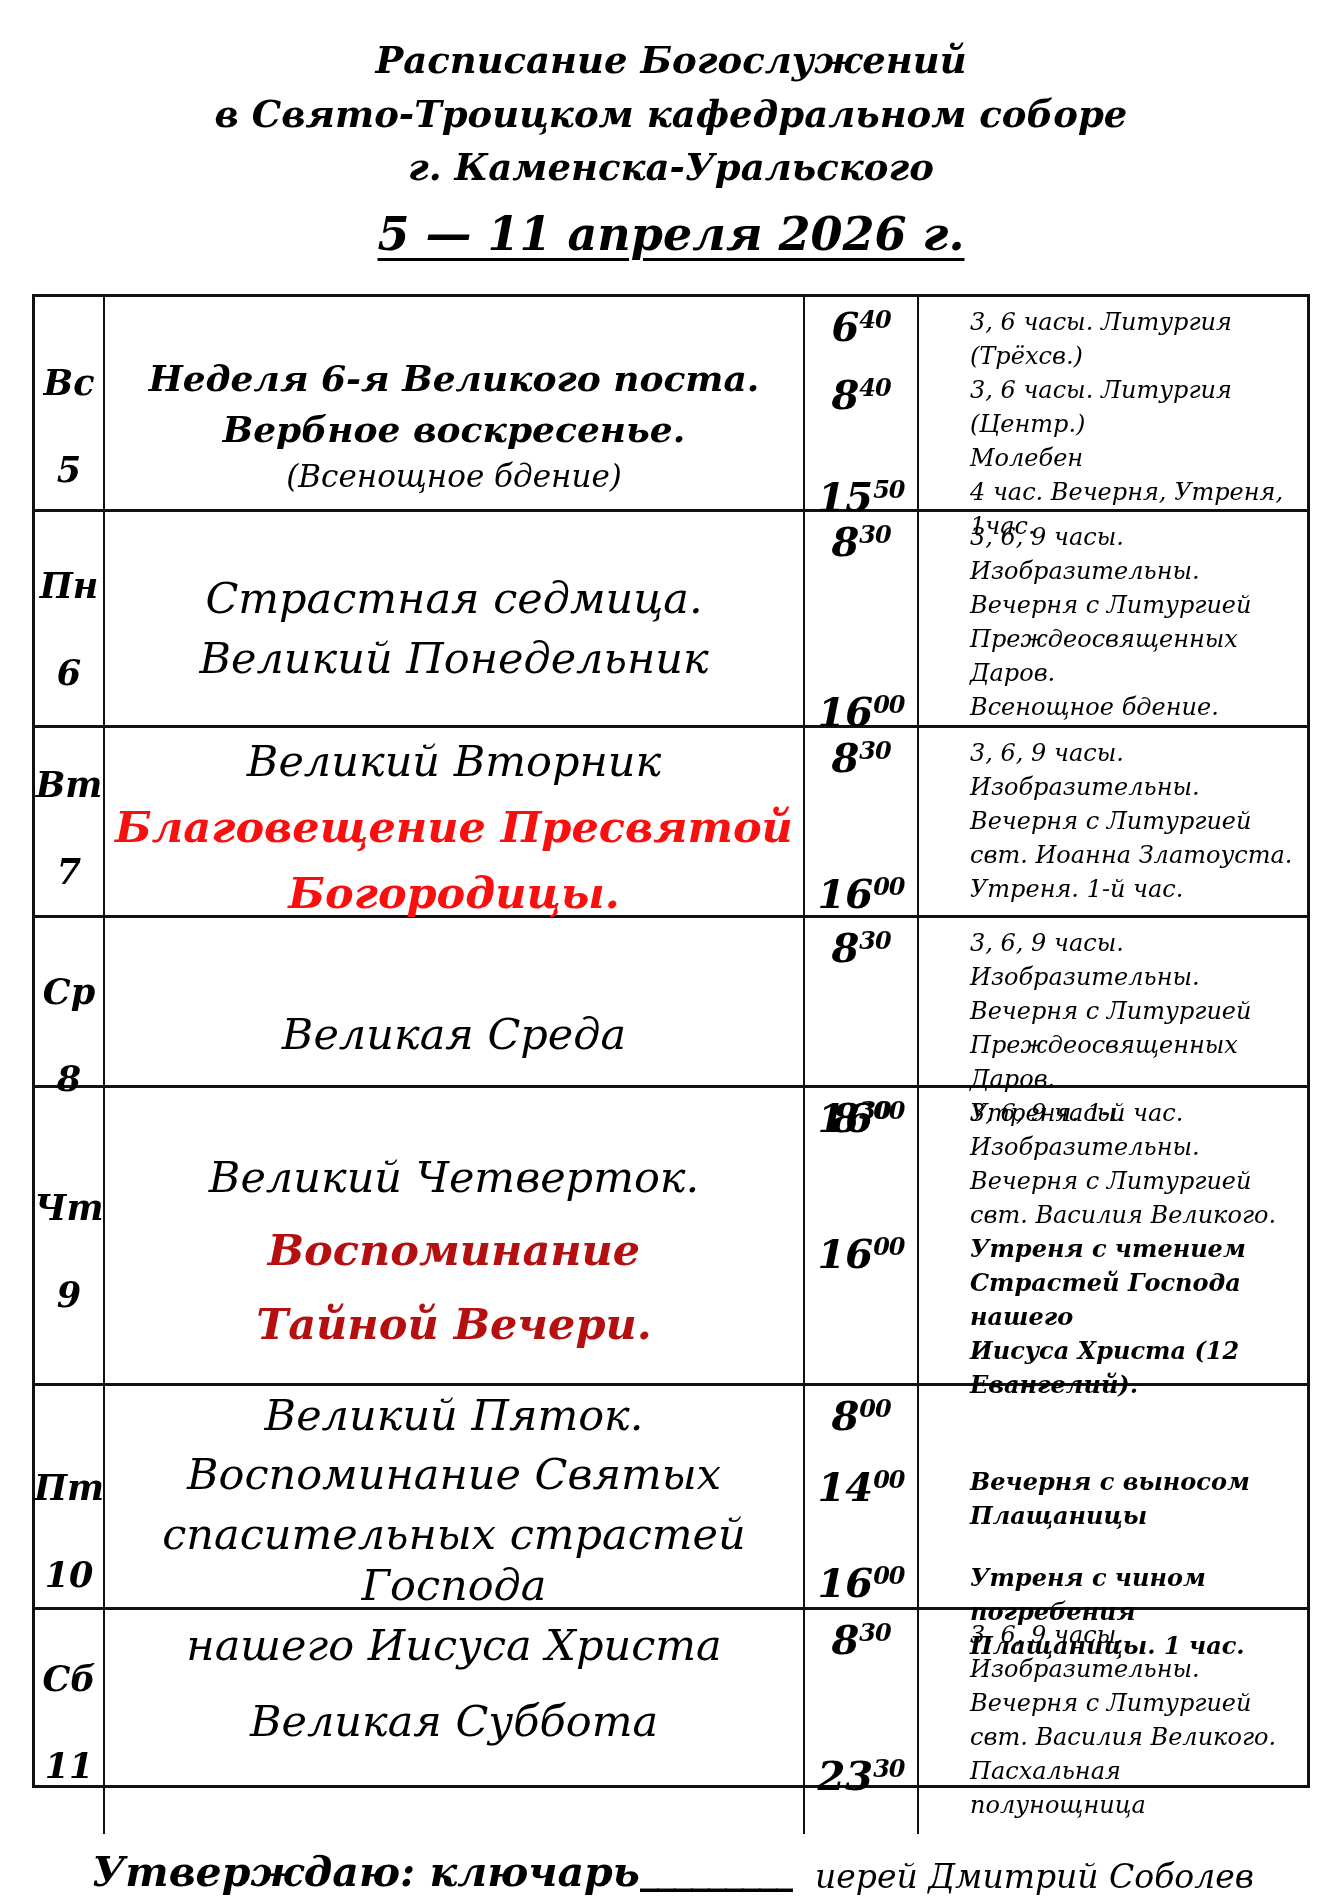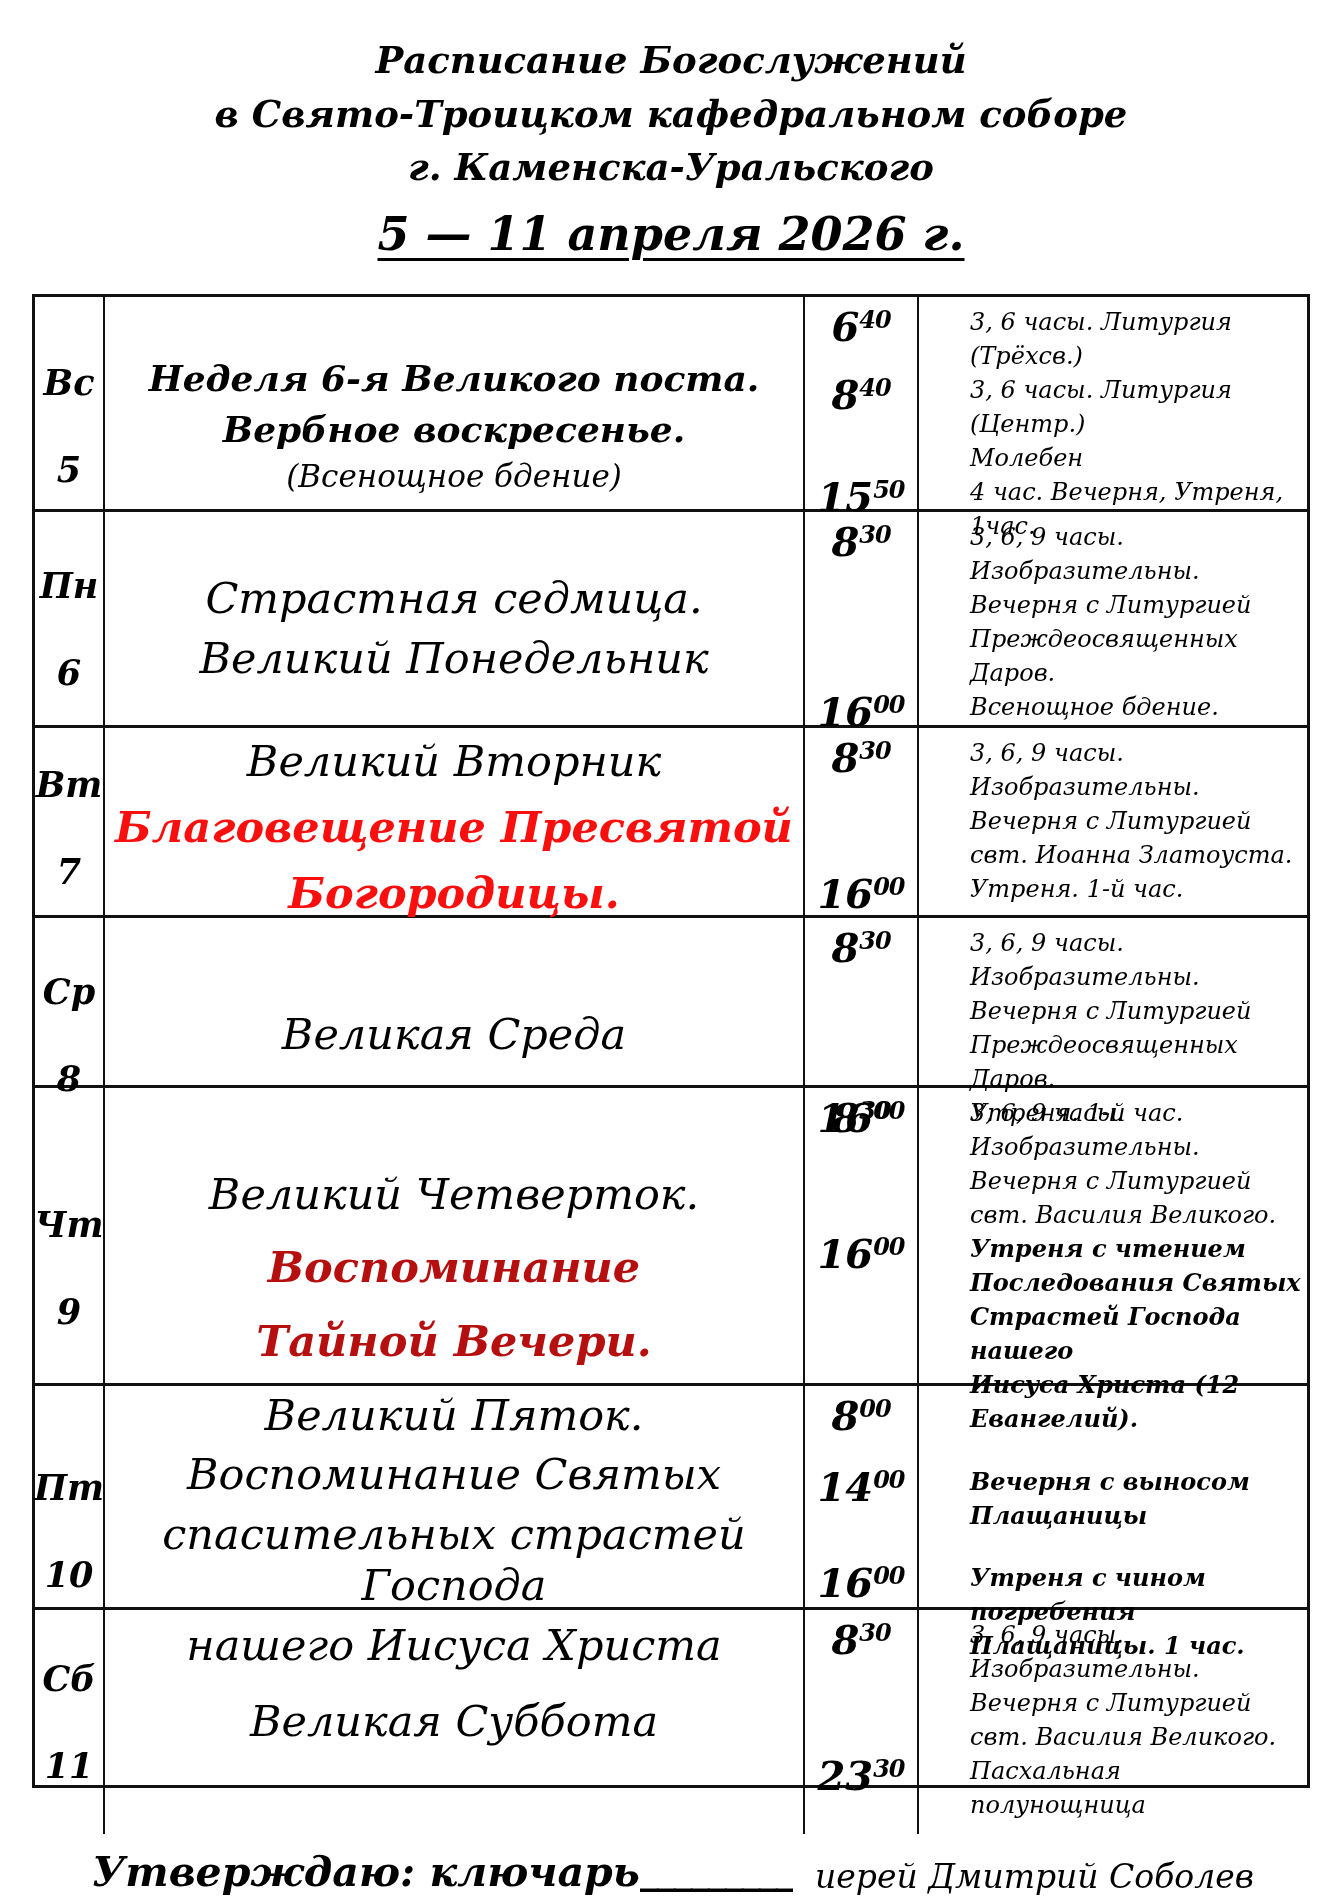--- a/index.html
+++ b/index.html
@@ -212,21 +212,20 @@
             <div class="svc">
               <div class="svc-line">3, 6, 9 часы. Изобразительны.</div>
               <div class="svc-line">Вечерня с Литургией</div>
               <div class="svc-line">свт. Василия Великого.</div>
             </div>
           </div>
           <div class="entry">
             <div class="time"><span>16</span><span class="sup">00</span></div>
             <div class="svc bold">
               <div class="svc-line">Утреня с чтением</div>
-              <div class="svc-line">Последования Святых</div>
               <div class="svc-line">Страстей Господа нашего</div>
               <div class="svc-line">Иисуса Христа (12 Евангелий).</div>
             </div>
           </div>
         </div>
       </div>
       <div class="trow">
         <div class="day-cell">
           <div class="day-abbr">Пт</div>
           <div class="day-num">10</div>

